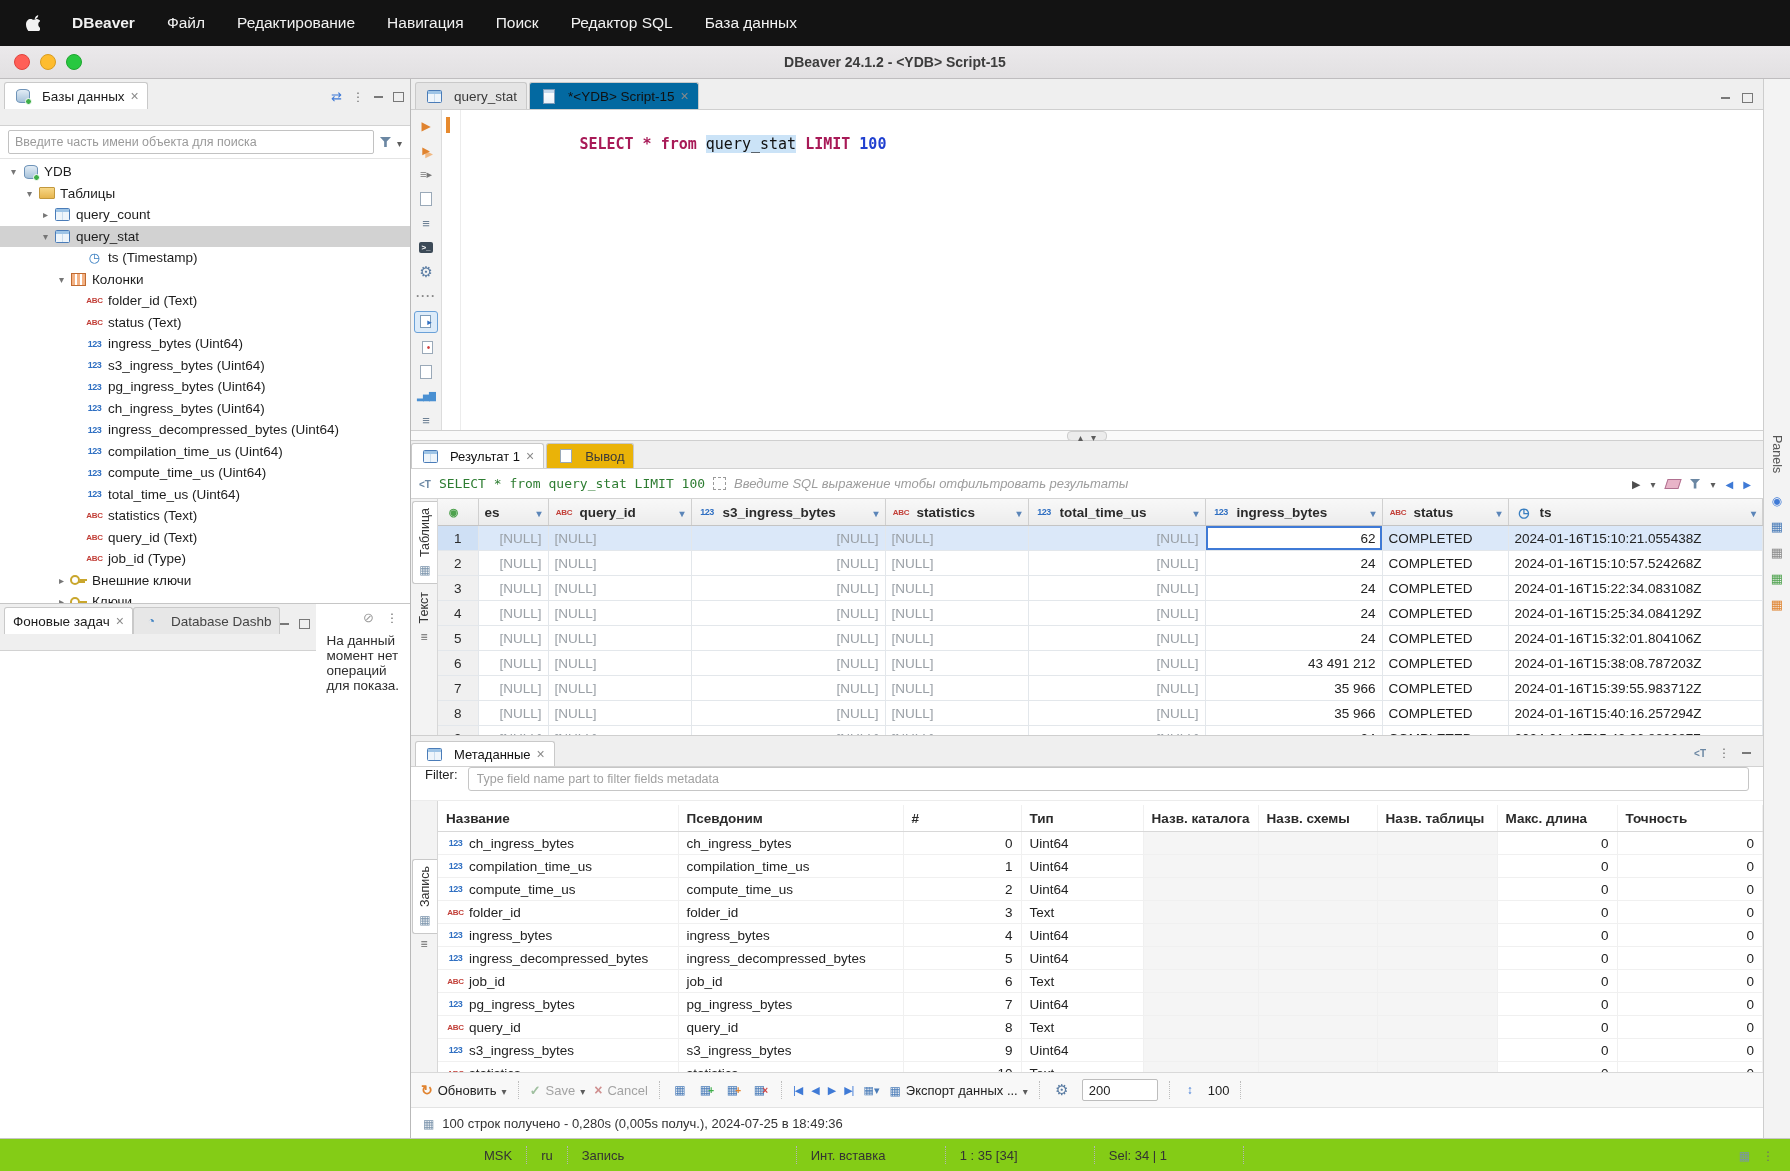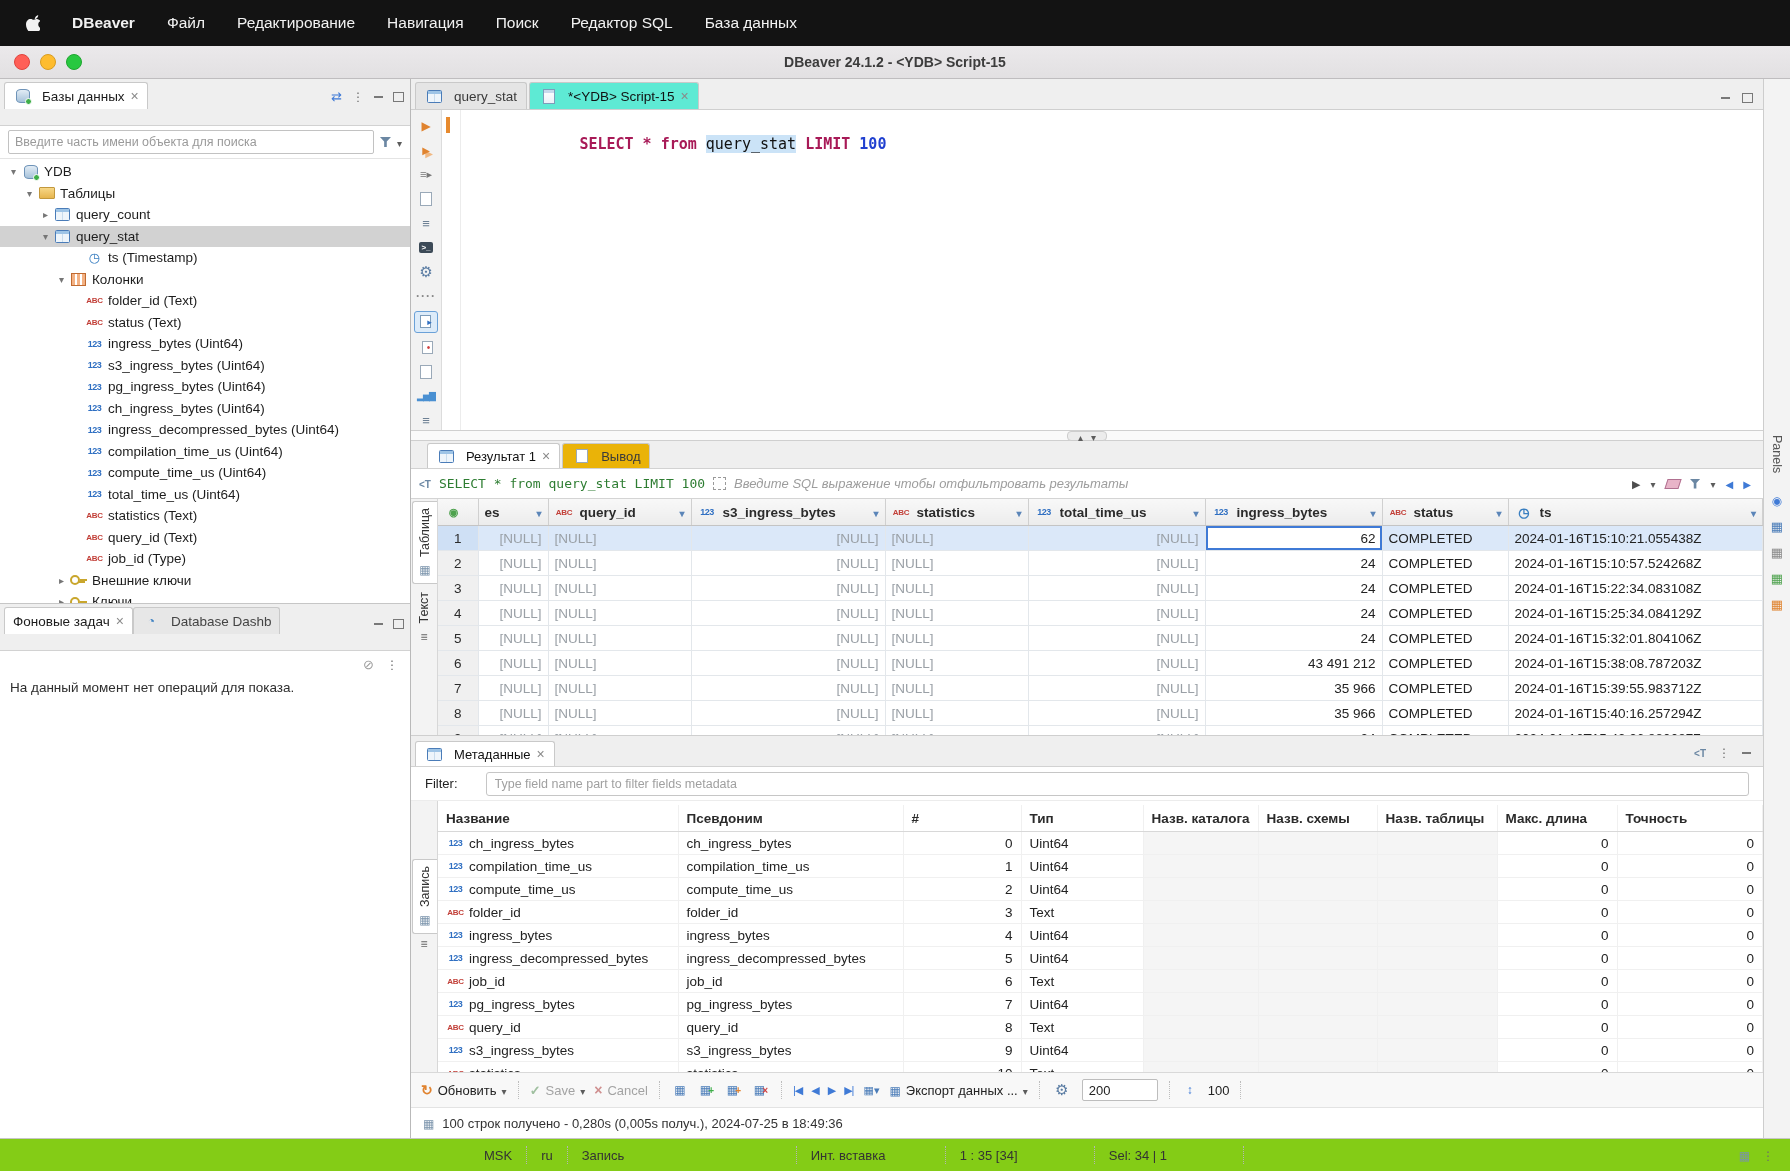--- a/index.html
+++ b/index.html
@@ -24,21 +24,21 @@
   .light.yellow{background:#febc2e;border:1px solid #d89c21}
   .light.green{background:#28c840;border:1px solid #1ea62f}
   .wtitle{position:absolute;left:0;right:0;text-align:center;font-weight:700;font-size:14px;color:#3c3c3c}
 
   
   .main{flex:1;display:flex;min-height:0}
 
   
   .leftcol{width:410px;min-width:410px;border-right:1px solid #b9b9b9;display:flex;flex-direction:column;background:#fff}
   .db-panel{height:524px;display:flex;flex-direction:column;border-bottom:1px solid #c6c6c6}
-  .tasks-panel{flex:1;display:flex;flex-direction:column}
+  .tasks-panel{flex:1;display:flex;flex-direction:row}
 
   .phead{height:30px;background:#efefef;border-bottom:1px solid #d2d2d2;display:flex;align-items:flex-end;padding:0 6px 16px 4px}
   .ptab{display:flex;align-items:center;gap:6px;background:#fff;border:1px solid #c9c9c9;border-bottom:none;
         height:26px;padding:0 8px;border-radius:3px 3px 0 0;font-size:13.5px;color:#1c1c1c}
   .ptab.inactive{background:#e7e7e7;color:#444}
   .phead-icons{margin-left:auto;display:flex;align-items:center;gap:10px;padding-bottom:5px}
 
   .searchrow{height:32px;display:flex;align-items:center;gap:6px;padding:0 8px;border-bottom:1px solid #e4e4e4}
   .searchrow input{flex:1;height:22px;border:1px solid #c2c2c2;border-radius:2px;padding:0 6px;font-size:12.5px;
                    font-family:"Liberation Sans",sans-serif;color:#333}
@@ -97,21 +97,21 @@
   .tasks-body{flex:1;position:relative}
   .tasks-tools{display:flex;justify-content:flex-end;gap:12px;padding:6px 12px 0 0}
   .tasks-msg{padding:8px 0 0 10px;color:#2e2e2e;font-size:13.5px}
 
   
   .centercol{flex:1;min-width:0;display:flex;flex-direction:column;background:#fff}
 
   .ed-tabs{height:30px;background:#efefef;border-bottom:1px solid #cfcfcf;display:flex;align-items:flex-end;padding:0 4px}
   .etab{display:flex;align-items:center;gap:6px;height:26px;padding:0 9px;border:1px solid #c9c9c9;border-bottom:none;
         border-radius:3px 3px 0 0;background:#e5e5e5;color:#3a3a3a;margin-right:2px}
-  .etab.active{background:#5eead4;color:#111}
+  .etab.active{background:#0369a1;color:#111}
   .ed-win-icons{margin-left:auto;display:flex;gap:12px;align-items:center;padding-bottom:6px;padding-right:6px}
 
   .ed-body{height:320px;display:flex;border-bottom:1px solid #d0d0d0}
   .ed-toolbar{width:30px;background:#f2f2f2;border-right:1px solid #dcdcdc;display:flex;flex-direction:column;
               align-items:center;padding-top:6px;gap:5px}
   .eicon{width:22px;height:20px;display:flex;align-items:center;justify-content:center;border-radius:3px}
   .eicon.active{border:1px solid #6aa1d8;background:#dcebf9}
   .i-play-o::before{content:"\25B6";color:#e0832f;font-size:12px}
   .i-play-new::before{content:"\25B6";color:#e0832f;font-size:10px;text-shadow:3px 3px 0 #f0b883}
   .i-play-script::before{content:"\2261\25B8";color:#777;font-size:11px}
@@ -129,21 +129,21 @@
   .ed-text{flex:1;padding:7px 0 0 10px}
   .sqlline{font-family:"DejaVu Sans Mono",monospace;font-size:15px;white-space:pre}
   .sqlline .kw{color:#a81a57;font-weight:700}
   .sqlline .ident{background:#cbe3f7;color:#111}
   .sqlline .num{color:#2040d0;font-weight:700}
 
   .hsplit{height:9px;border-bottom:1px solid #cfcfcf;display:flex;justify-content:center;align-items:center;background:#fafafa}
   .split-ctl{display:flex;gap:8px;background:#ececec;border:1px solid #cdcdcd;border-radius:4px;padding:0 10px;height:8px;
              align-items:center;margin-bottom:-1px}
 
-  .res-tabs{height:27px;background:#efefef;border-bottom:1px solid #d2d2d2;display:flex;align-items:flex-end;padding:0 16px}
+  .res-tabs{height:27px;background:#efefef;border-bottom:1px solid #d2d2d2;display:flex;align-items:flex-end;padding:0 0}
   .rtab{display:flex;align-items:center;gap:6px;height:24px;padding:0 9px;border:1px solid #c9c9c9;border-bottom:none;
         border-radius:3px 3px 0 0;background:#eab308;color:#3a3a3a;margin-right:2px;font-size:13px}
   .rtab.active{background:#fff;color:#111}
 
   .filter-bar{height:29px;display:flex;align-items:center;gap:8px;border-bottom:1px solid #d4d4d4;padding:0 8px;background:#fff}
   .cfilter::before{content:"<T";font-size:10px;color:#6b87a3;font-weight:700}
   .fquery{font-family:"DejaVu Sans Mono",monospace;font-size:13px;color:#2e7d32}
   .fexpand{width:11px;height:11px;border:1px dashed #9a9a9a}
   .fplaceholder{color:#9d9d9d;font-style:italic;font-size:13px;flex:1;overflow:hidden;white-space:nowrap}
   .fb-icons{display:flex;align-items:center;gap:10px;padding-right:4px}
@@ -174,21 +174,21 @@
   .rn{background:#f0f0f0;text-align:center;border-right:1px solid #d0d0d0;color:#2b2b2b}
   .corner{background:linear-gradient(#f8f8f8,#ececec)}
   .r{text-align:right}
   .nullc{color:#9aa0a6}
   .selrow td{background:#dbe8f9}
   .selrow td.rn{background:#cfe0f5}
   td.selcell{background:#fff !important;box-shadow:inset 0 0 0 2px #3f7ad6}
 
   .md-tabs{height:30px;background:#efefef;border-bottom:1px solid #d2d2d2;display:flex;align-items:flex-end;padding:0 4px}
   .md-right-icons{margin-left:auto;display:flex;gap:12px;align-items:center;padding-bottom:6px;padding-right:8px}
-  .md-filter{height:33px;display:flex;align-items:center;gap:28px;padding:0 14px 0 14px;border-bottom:1px solid #ececec}
+  .md-filter{height:33px;display:flex;align-items:flex-start;gap:10px;padding:0 14px 0 14px;border-bottom:1px solid #ececec}
   .md-filter label{font-size:13px;color:#222}
   .md-filter input{flex:1;height:22px;border:1px solid #c6c6c6;border-radius:3px;padding:0 8px;font-size:12.5px;
                    font-family:"Liberation Sans",sans-serif;color:#333}
   .md-filter input::placeholder{color:#a0a0a0}
   .md-body{flex:1;display:flex;min-height:0;overflow:hidden}
   .md-scroll{flex:1;overflow:hidden;padding-top:4px}
   .mdt th,.mdt td{padding:0 8px;overflow:hidden;white-space:nowrap;font-size:13.5px;height:22px;
                   border-right:1px solid #f0f0f0;border-bottom:1px solid #f0f0f0}
   .mdt thead th{font-weight:700;color:#2b2b2b;text-align:left;border-bottom:1px solid #d8d8d8;height:26px;background:#fff}
   .mdt .shade{background:#f5f5f5}

